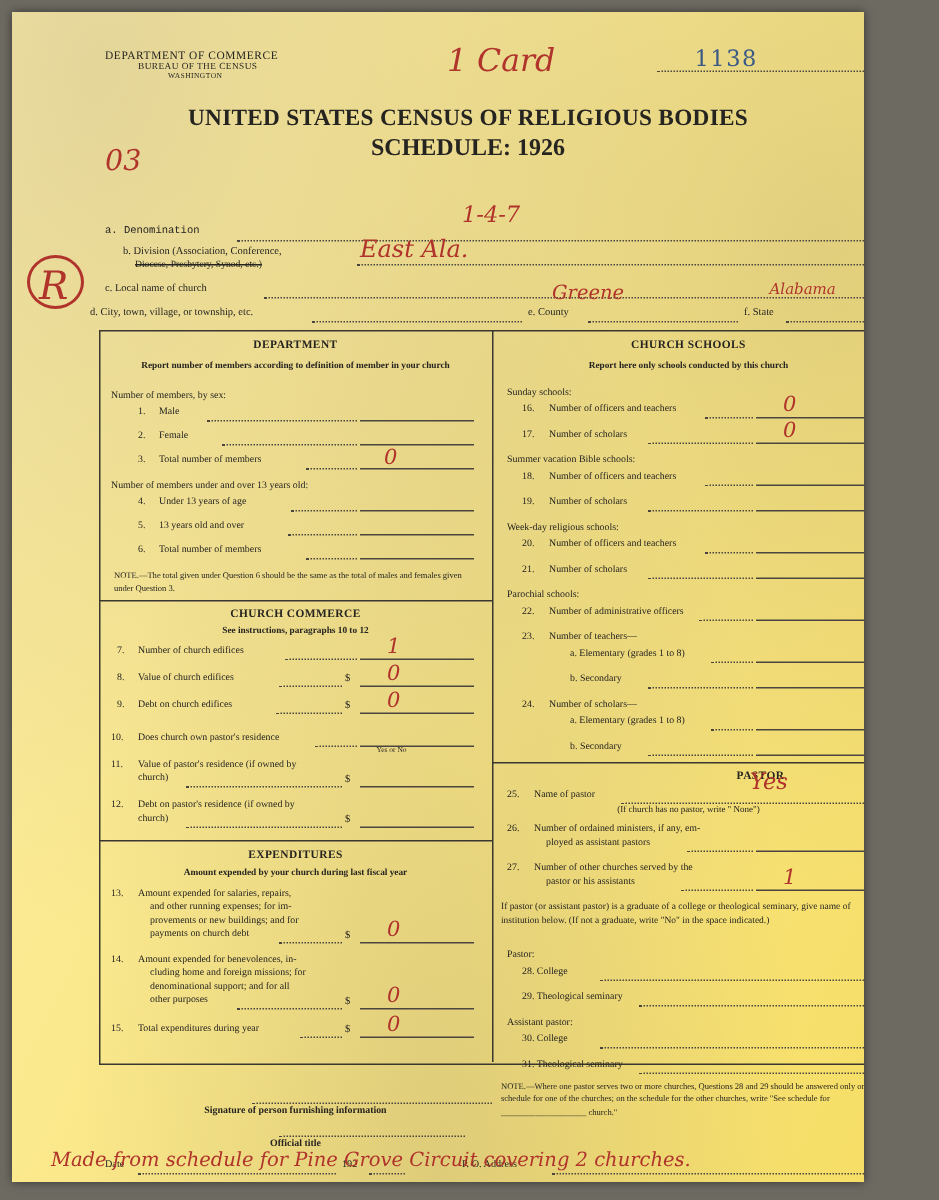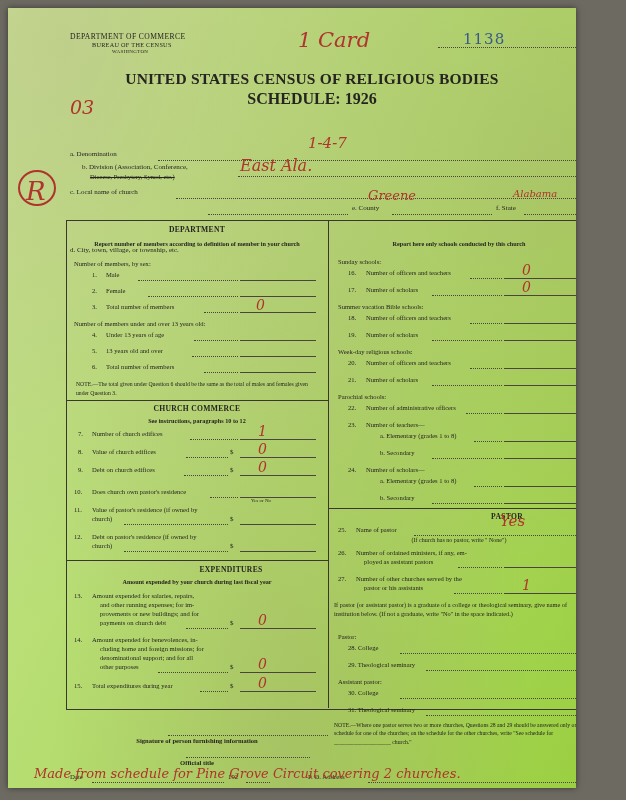--- a/index.html
+++ b/index.html
@@ -3,21 +3,21 @@
 <meta charset="utf-8">
 <style>
   html,body{margin:0;padding:0;}
   body{
     width:626px;height:800px;overflow:hidden;
     background:#6d6a62;
     font-family:"Liberation Serif", serif;
   }
   #sheet{
     position:absolute;left:8px;top:8px;width:568px;height:780px;
-    background:#84cc16;
+    background:#fde047;
     box-shadow:0 0 6px rgba(0,0,0,.5);
     overflow:hidden;
   }
   
   #sheet:before{
     content:"";position:absolute;inset:0;
     background:
       radial-gradient(ellipse at 10% 5%, rgba(180,168,140,.35), rgba(255,255,255,0) 55%),
       radial-gradient(ellipse at 95% 20%, rgba(170,158,130,.30), rgba(255,255,255,0) 50%),
       radial-gradient(ellipse at 50% 100%, rgba(160,148,120,.30), rgba(255,255,255,0) 60%),
@@ -75,32 +75,32 @@
   <div class="t center" id="title1">UNITED STATES CENSUS OF RELIGIOUS BODIES</div>
   <div class="t center" id="title2">SCHEDULE: 1926</div>
 
   <div class="hw" id="hw-card">1 Card</div>
   <div class="hw" id="hw-1138">1138</div>
   <div class="hw" id="hw-03">03</div>
   <div class="hw" id="hw-147">1-4-7</div>
 
   <div class="leader" style="left:430px;top:38px;width:150px;"></div>
 
-  <div class="t idline" style="left:62px;top:142px;">a. Denomination</div>
+  <div class="t idline" style="left:62px;top:142px;font-family:Liberation Mono, monospace;">a. Denomination</div>
   <div class="leader" style="left:150px;top:151px;width:430px;"></div>
 
   <div class="t idline" style="left:62px;top:155px;padding-left:12px;">b. Division (Association, Conference,</div>
   <div class="t idline strike" style="left:82px;top:165px;font-size:6.4px;">Diocese, Presbytery, Synod, etc.)</div>
   <div class="leader" style="left:230px;top:167px;width:350px;"></div>
   <div class="hw" id="hw-eastala">East Ala.</div>
 
   <div class="t idline" style="left:62px;top:180px;">c. Local name of church</div>
   <div class="leader" style="left:168px;top:189px;width:412px;"></div>
 
-  <div class="t idline" style="left:62px;top:196px;margin-top:42px;">d. City, town, village, or township, etc.</div>
+  <div class="t idline" style="left:52px;top:196px;">d. City, town, village, or township, etc.</div>
   <div class="leader" style="left:200px;top:205px;width:140px;"></div>
   <div class="t idline" style="left:344px;top:196px;">e. County</div>
   <div class="leader" style="left:384px;top:205px;width:100px;"></div>
   <div class="t idline" style="left:488px;top:196px;">f. State</div>
   <div class="leader" style="left:516px;top:205px;width:64px;"></div>
 
   <div class="hw" id="hw-greene">Greene</div>
   <div class="hw" id="hw-alabama">Alabama</div>
   <div class="circleR"></div>
   <div class="hw" id="hw-R">R</div>
@@ -188,21 +188,21 @@
 
   <div class="t" style="left:66px;top:525px;font-size:6.6px;">12.</div>
   <div class="t" style="left:84px;top:525px;font-size:6.6px;">Debt on pastor's residence (if owned by</div>
   <div class="t" style="left:84px;top:534px;font-size:6.6px;">church)</div>
   <div class="leader" style="left:116px;top:542px;width:104px;"></div>
   <div class="t" style="left:222px;top:534px;font-size:7px;">$</div>
   <div class="ansline" style="left:232px;top:542px;width:76px;"></div>
 
   <div class="hline" style="left:58px;top:552px;width:262px;"></div>
 
-  <div class="t" style="left:58px;top:557px;width:262px;text-align:center;font-size:7.6px;font-weight:bold;letter-spacing:.3px;padding-left:34px;">EXPENDITURES</div>
+  <div class="t" style="left:58px;top:557px;width:262px;text-align:center;font-size:7.6px;font-weight:bold;letter-spacing:.3px;">EXPENDITURES</div>
   <div class="t" style="left:58px;top:570px;width:262px;text-align:center;font-size:6.2px;font-weight:bold;">Amount expended by your church during last fiscal year</div>
 
   <div class="t" style="left:66px;top:584px;font-size:6.6px;">13.</div>
   <div class="t" style="left:84px;top:584px;font-size:6.6px;">Amount expended for salaries, repairs,</div>
   <div class="t" style="left:92px;top:593px;font-size:6.6px;">and other running expenses; for im-</div>
   <div class="t" style="left:92px;top:602px;font-size:6.6px;">provements or new buildings; and for</div>
   <div class="t" style="left:92px;top:611px;font-size:6.6px;">payments on church debt</div>
   <div class="leader" style="left:178px;top:619px;width:42px;"></div>
   <div class="t" style="left:222px;top:611px;font-size:7px;">$</div>
   <div class="ansline" style="left:232px;top:619px;width:76px;"></div>
@@ -218,20 +218,21 @@
   <div class="ansline" style="left:232px;top:663px;width:76px;"></div>
   <div class="ans" style="left:250px;top:648px;">0</div>
 
   <div class="t" style="left:66px;top:674px;font-size:6.6px;">15.</div>
   <div class="t" style="left:84px;top:674px;font-size:6.6px;">Total expenditures during year</div>
   <div class="leader" style="left:192px;top:682px;width:28px;"></div>
   <div class="t" style="left:222px;top:674px;font-size:7px;">$</div>
   <div class="ansline" style="left:232px;top:682px;width:76px;"></div>
   <div class="ans" style="left:250px;top:667px;">0</div>
 
+  <div class="t" style="left:320px;top:217px;width:262px;text-align:center;font-size:7.6px;font-weight:bold;letter-spacing:.3px;">CHURCH SCHOOLS</div>
   <div class="t center" style="left:326px;top:231px;width:250px;white-space:normal;font-size:6.2px;font-weight:bold;line-height:9px;">Report here only schools conducted by this church</div>
 
   <div class="t" style="left:330px;top:250px;font-size:6.6px;">Sunday schools:</div>
   <div class="t" style="left:340px;top:261px;font-size:6.6px;">16.</div>
   <div class="t" style="left:358px;top:261px;font-size:6.6px;">Number of officers and teachers</div>
   <div class="leader" style="left:462px;top:269px;width:32px;"></div>
   <div class="ansline" style="left:496px;top:269px;width:76px;"></div>
   <div class="ans" style="left:514px;top:254px;">0</div>
 
   <div class="t" style="left:340px;top:278px;font-size:6.6px;">17.</div>

